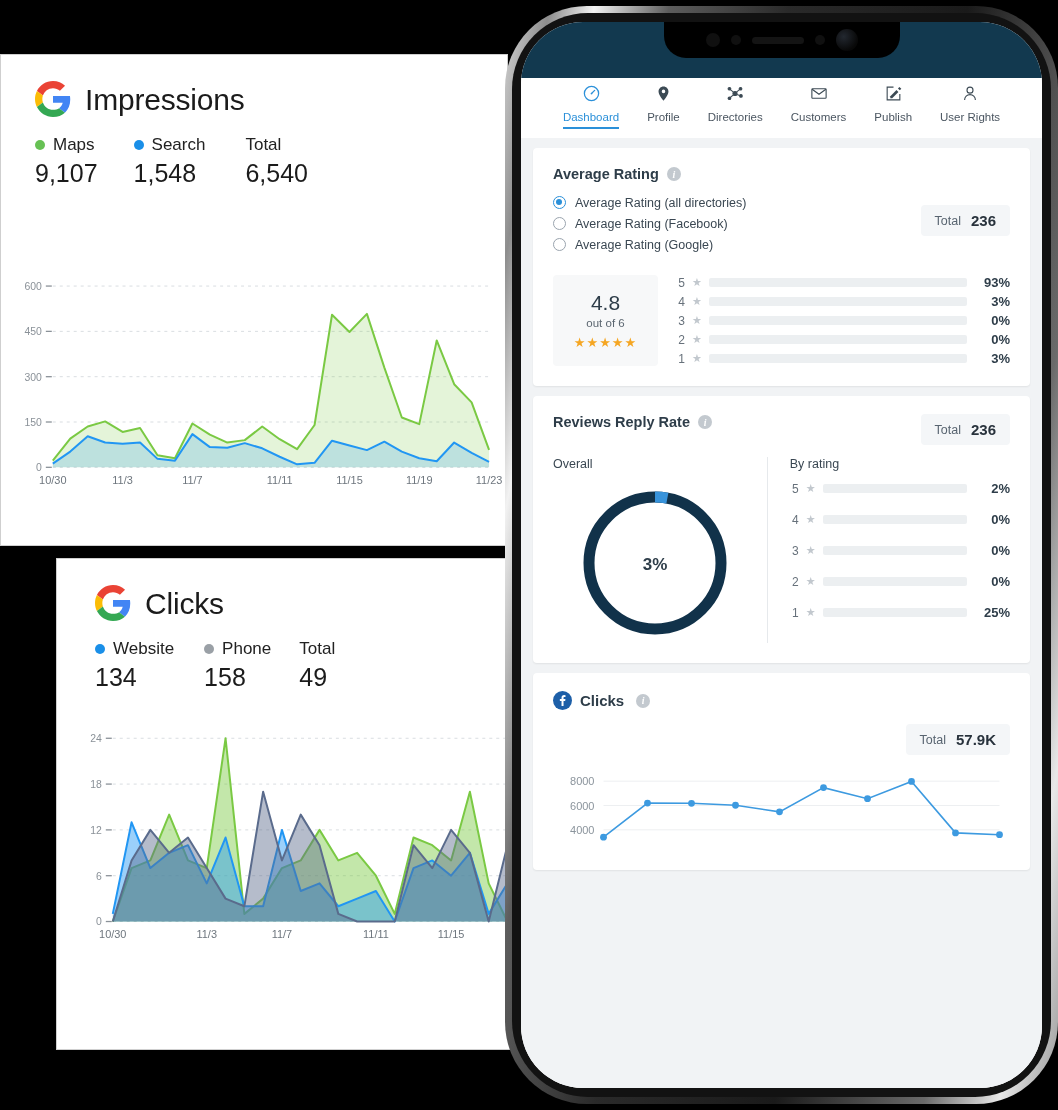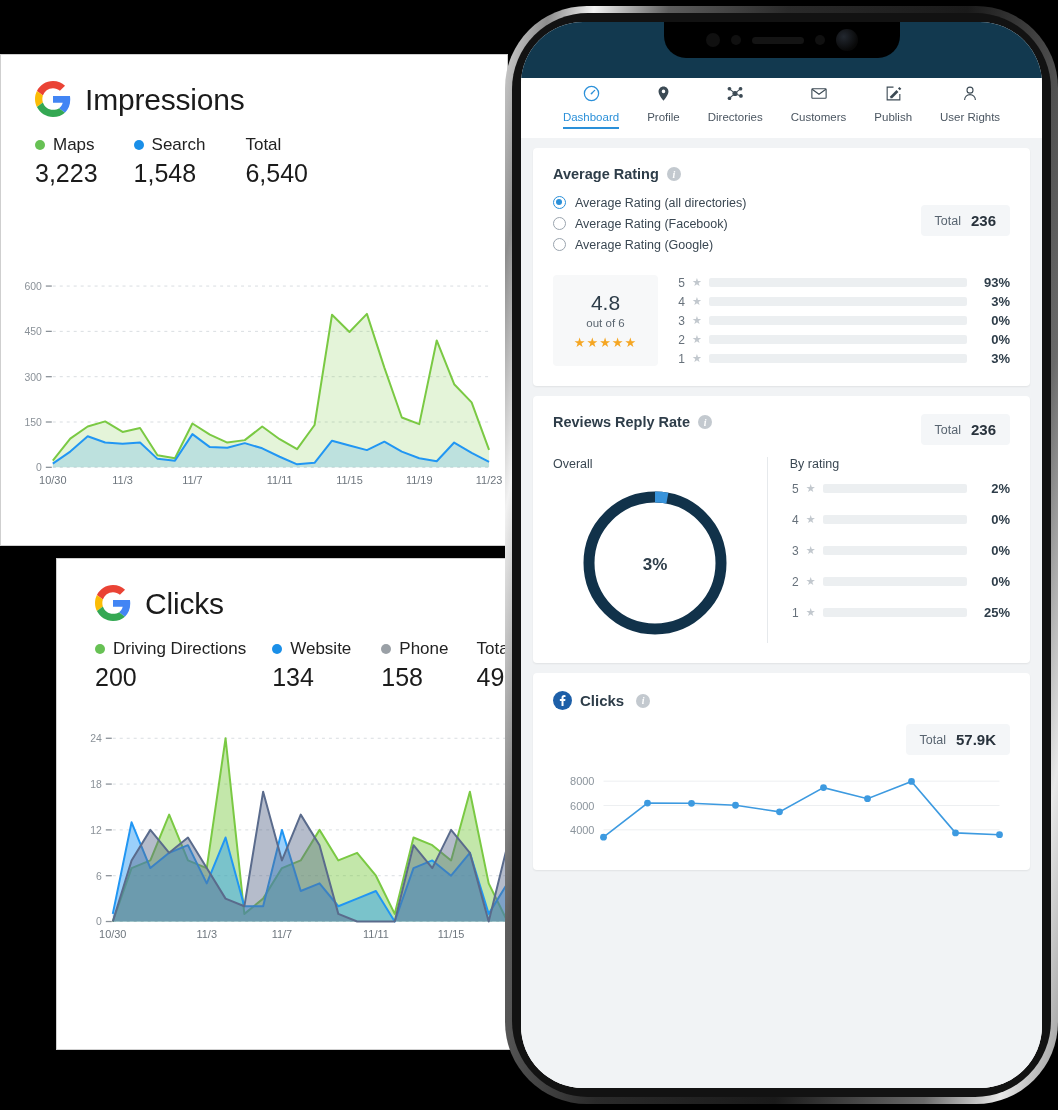--- a/index.html
+++ b/index.html
@@ -124,21 +124,21 @@
       <path fill="#34A853" d="M24 48c6.48 0 11.93-2.13 15.89-5.81l-7.73-6c-2.15 1.45-4.92 2.3-8.16 2.3-6.26 0-11.57-4.22-13.47-9.91l-7.98 6.19C6.51 42.62 14.62 48 24 48z"></path>
     </svg>
     <div class="g-title">Impressions</div>
   </div>
   <div class="legend" id="imp-legend">
       <div class="lg" style="margin-right: 36px;">
         <div class="lg-top">
           <span class="dot" style="background: rgb(103, 193, 84);"></span>
           <span class="lg-name">Maps</span>
         </div>
-        <div class="lg-val">3,223</div>
+        <div class="lg-val">9,107</div>
       </div>
       <div class="lg" style="margin-right: 40px;">
         <div class="lg-top">
           <span class="dot" style="background: rgb(26, 143, 232);"></span>
           <span class="lg-name">Search</span>
         </div>
         <div class="lg-val">1,548</div>
       </div>
       <div class="lg" style="margin-right: 0px;">
         <div class="lg-top">
@@ -181,27 +181,20 @@
   <div class="g-head clk-head">
     <svg class="g-logo" viewBox="0 0 48 48">
       <path fill="#EA4335" d="M24 9.5c3.54 0 6.71 1.22 9.21 3.6l6.85-6.85C35.9 2.38 30.47 0 24 0 14.62 0 6.51 5.38 2.56 13.22l7.98 6.19C12.43 13.72 17.74 9.5 24 9.5z"></path>
       <path fill="#4285F4" d="M46.98 24.55c0-1.57-.15-3.09-.38-4.55H24v9.02h12.94c-.58 2.96-2.26 5.48-4.78 7.18l7.73 6c4.51-4.18 7.09-10.36 7.09-17.65z"></path>
       <path fill="#FBBC05" d="M10.53 28.59c-.48-1.45-.76-2.99-.76-4.59s.27-3.14.76-4.59l-7.98-6.19C.92 16.46 0 20.12 0 24c0 3.88.92 7.54 2.56 10.78l7.97-6.19z"></path>
       <path fill="#34A853" d="M24 48c6.48 0 11.93-2.13 15.89-5.81l-7.73-6c-2.15 1.45-4.92 2.3-8.16 2.3-6.26 0-11.57-4.22-13.47-9.91l-7.98 6.19C6.51 42.62 14.62 48 24 48z"></path>
     </svg>
     <div class="g-title clk-title">Clicks</div>
   </div>
   <div class="legend" id="clk-legend" style="padding-left:38px">
-      <div class="lg" style="margin-right: 26px;">
-        <div class="lg-top">
-          <span class="dot" style="background: rgb(103, 193, 84);"></span>
-          <span class="lg-name">Driving Directions</span>
-        </div>
-        <div class="lg-val">200</div>
-      </div>
       <div class="lg" style="margin-right: 30px;">
         <div class="lg-top">
           <span class="dot" style="background: rgb(26, 143, 232);"></span>
           <span class="lg-name">Website</span>
         </div>
         <div class="lg-val">134</div>
       </div>
       <div class="lg" style="margin-right: 28px; justify-content: flex-end;">
         <div class="lg-top">
           <span class="dot" style="background: rgb(154, 160, 166);"></span>

